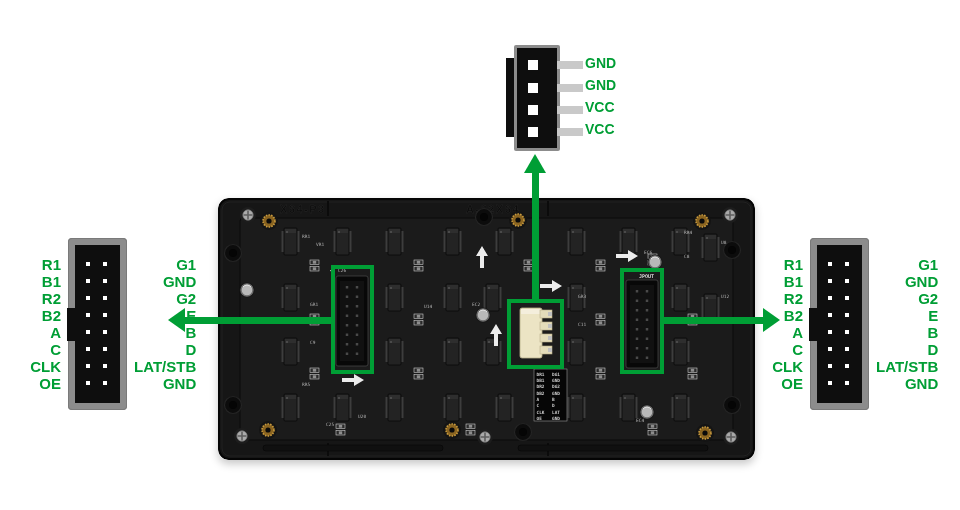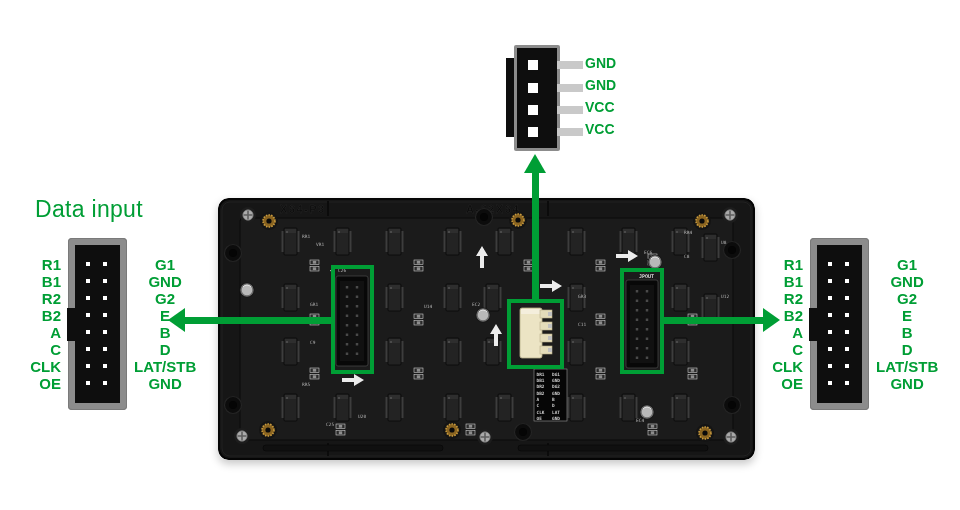--- a/index.html
+++ b/index.html
@@ -17,21 +17,21 @@
   .hl{fill:none;stroke:var(--green);stroke-width:4;}
 
   
   .idc{position:absolute;width:59px;height:172px;}
   .idc-outer{position:absolute;inset:0;background:var(--conn-gray);border-radius:4px;box-shadow:inset 0 0 0 1px #7a7a7a;}
   .idc-inner{position:absolute;left:7px;top:7px;width:45px;height:158px;background:var(--conn-black);}
   .idc-notch{position:absolute;left:-1px;top:70px;width:10px;height:33px;background:var(--conn-black);}
   .idc-pin{position:absolute;width:4px;height:4px;background:#fff;}
   .idc-labels{position:absolute;top:17.5px;font-weight:bold;font-size:15px;line-height:17px;color:var(--green);white-space:nowrap;}
   .idc-labels.left{right:100%;margin-right:7px;text-align:right;}
-  .idc-labels.right{left:100%;margin-left:7px;text-align:center;}
+  .idc-labels.right{left:100%;margin-left:7px;text-align:right;}
   .idc-labels span{display:block;}
 
   
   .pwr{position:absolute;left:506px;top:45px;width:170px;height:110px;}
   .pwr-tab{position:absolute;left:0;top:13px;width:11px;height:79px;background:var(--conn-black);}
   .pwr-outer{position:absolute;left:8px;top:0;width:46px;height:106px;background:var(--conn-gray);border-radius:2px;}
   .pwr-inner{position:absolute;left:11px;top:3px;width:40px;height:100px;background:var(--conn-black);}
   .pwr-pin{position:absolute;left:22px;width:10px;height:10px;background:#fff;}
   .pwr-stub{position:absolute;left:51px;width:26px;height:8px;background:#c9c9c9;}
   .pwr-labels{position:absolute;left:79px;top:7px;font-weight:bold;font-size:14px;line-height:22px;color:var(--green);}
@@ -42,21 +42,20 @@
   .head{position:absolute;width:0;height:0;}
   .head-left {border-top:12px solid transparent;border-bottom:12px solid transparent;border-right:17px solid var(--green);}
   .head-right{border-top:12px solid transparent;border-bottom:12px solid transparent;border-left:17px solid var(--green);}
   .head-up   {border-left:11px solid transparent;border-right:11px solid transparent;border-bottom:19px solid var(--green);}
 </style>
 </head>
 <body>
 
 <div class="stage">
 
-  <div class="title" style="left:35px;top:196px">Data input</div>
 
   <svg class="board" width="537" height="262" viewBox="0 0 537 262">
     <defs>
       <g id="chip">
         <rect x="-2.5" y="3" width="3" height="21" fill="#3d3d3d"></rect>
         <rect x="12.5" y="3" width="3" height="21" fill="#3d3d3d"></rect>
         <rect x="0" y="0" width="13" height="27" rx="1" fill="#232323" stroke="#070707" stroke-width="0.8"></rect>
         <rect x="1" y="1" width="11" height="4" fill="#2e2e2e"></rect>
         <circle cx="3" cy="4" r="1" fill="#555"></circle>
       </g>

